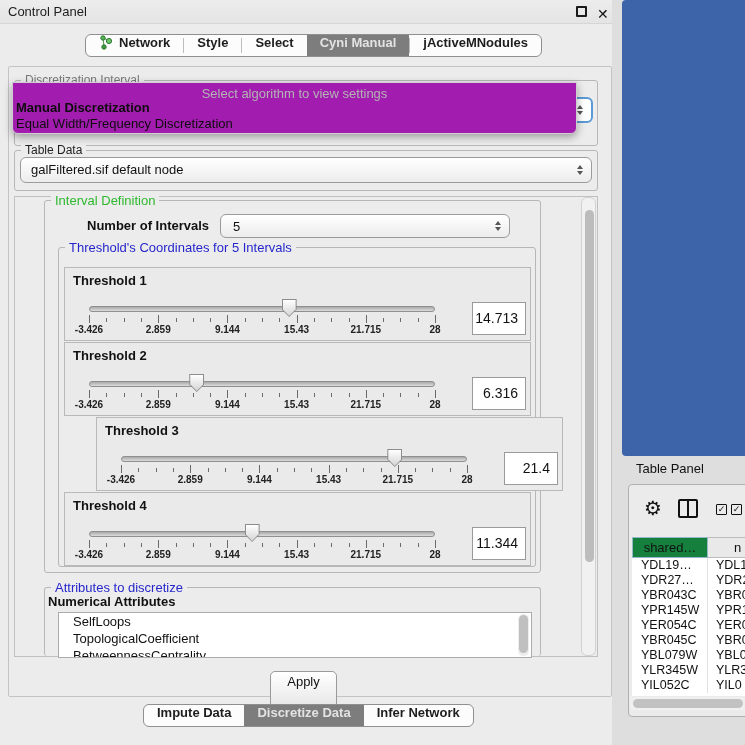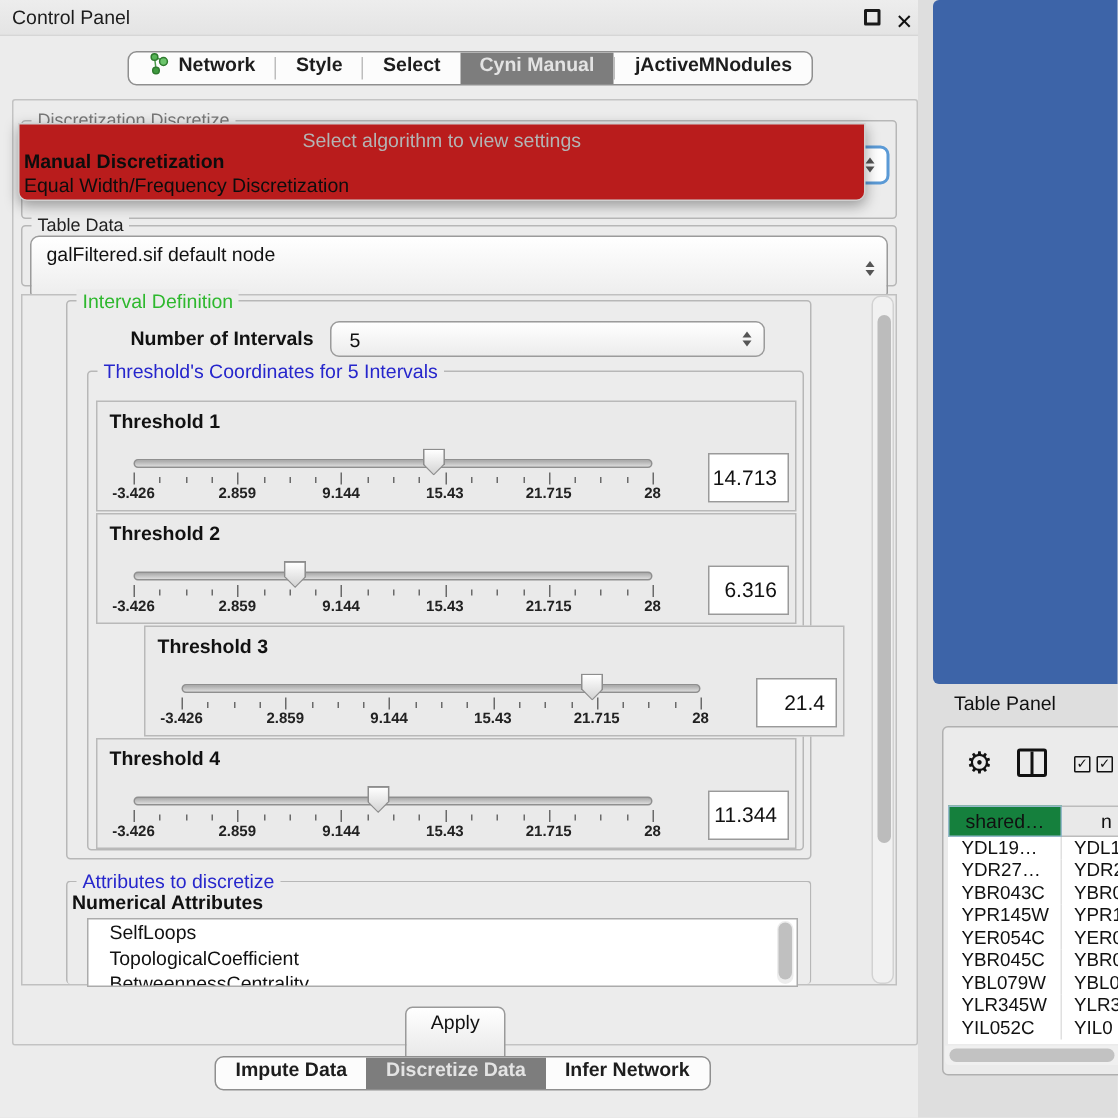--- a/index.html
+++ b/index.html
@@ -37,21 +37,21 @@
   .combo .val { position:absolute; left:10px; top:0; line-height:24px; }
   .stepper { position:absolute; right:8px; top:50%; transform:translateY(-50%);
     display:flex; flex-direction:column; align-items:center; }
   .stepper .up { width:0; height:0; border-left:3.5px solid transparent; border-right:3.5px solid transparent;
     border-bottom:4px solid #555; margin-bottom:2px; }
   .stepper .dn { width:0; height:0; border-left:3.5px solid transparent; border-right:3.5px solid transparent;
     border-top:4px solid #555; }
   #algo-combo { border:2px solid #5b9ad6; background:#fff; }
 
   
-  #algo-popup { position:absolute; left:12px; top:82px; width:565px; height:52px; background:#b91c1c;
+  #algo-popup { position:absolute; left:12px; top:82px; width:565px; height:52px; background:#a21caf;
     border:1px solid #cfcfcf; border-radius:0 0 6px 6px; box-shadow:0 3px 9px rgba(0,0,0,.35); z-index:50; }
   #algo-popup .hint { text-align:center; font-size:13px; color:#b4b4b4; padding-top:3px; height:17px; }
   #algo-popup .opt { font-size:13px; color:#0d0d0d; padding-left:3px; height:16px; line-height:16px; }
   #algo-popup .opt.b { font-weight:bold; }
 
   
   #inner-panel { position:absolute; left:14px; top:196px; width:584px; height:461px;
     border:1px solid #c0c0c0; background:#ececec; }
   .vtrack { position:absolute; background:#f1f1f1; border:1px solid #d2d2d2; border-radius:6px; }
   .vthumb { position:absolute; background:#bcbcbc; border-radius:5px; }
@@ -145,33 +145,33 @@
       </div>
     <div class="seg-sep"></div>
     <div class="seg">
         <span>jActiveMNodules</span>
       </div>
   </div>
 
   <div id="content-panel"></div>
 
   <div class="group" style="left:14px;top:80px;width:584px;height:66px;">
-    <span class="legend dim">Discretization Discretize</span>
+    <span class="legend dim">Discretization Interval</span>
   </div>
   <div id="algo-combo" class="combo" style="left:20px;top:97px;width:573px;height:26px;">
     <span class="stepper">
         <i class="up"></i>
         <i class="dn"></i>
       </span>
   </div>
 
   <div class="group" style="left:14px;top:150px;width:584px;height:41px;">
     <span class="legend">Table Data</span>
   </div>
-  <div class="combo" style="left:20px;top:157px;width:572px;height:44px;">
+  <div class="combo" style="left:20px;top:157px;width:572px;height:26px;">
     <span class="val">galFiltered.sif default node</span>
     <span class="stepper">
         <i class="up"></i>
         <i class="dn"></i>
       </span>
   </div>
 
   <div id="inner-panel"></div>
   <div class="vtrack" style="left:581px;top:197px;width:15px;height:459px;">
     <div class="vthumb" style="left:2.5px;top:12px;width:9px;height:352px;"></div>

